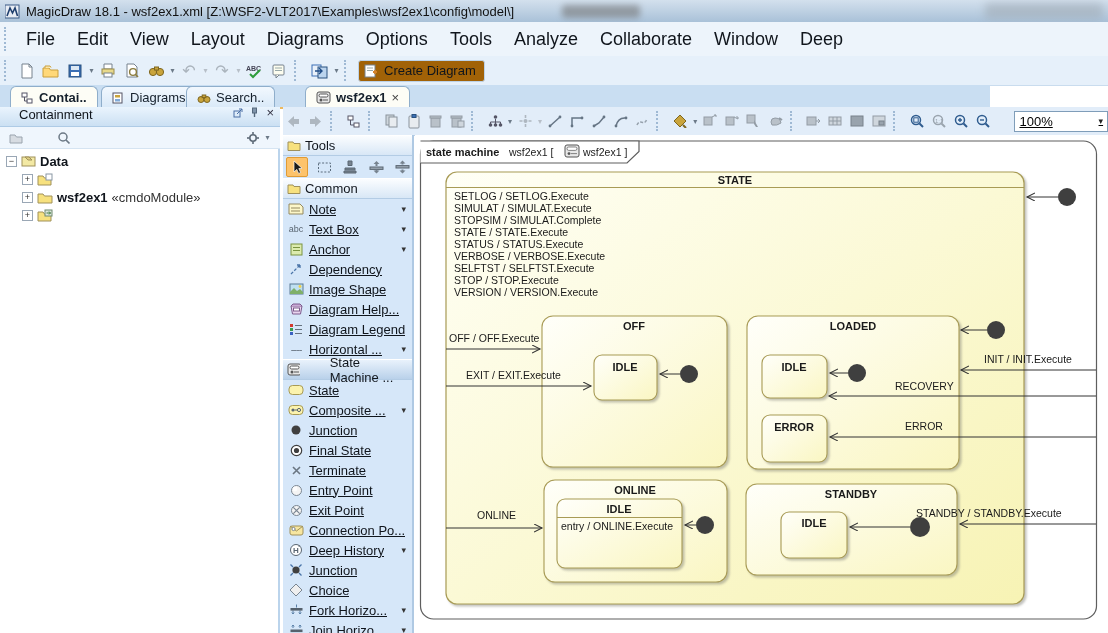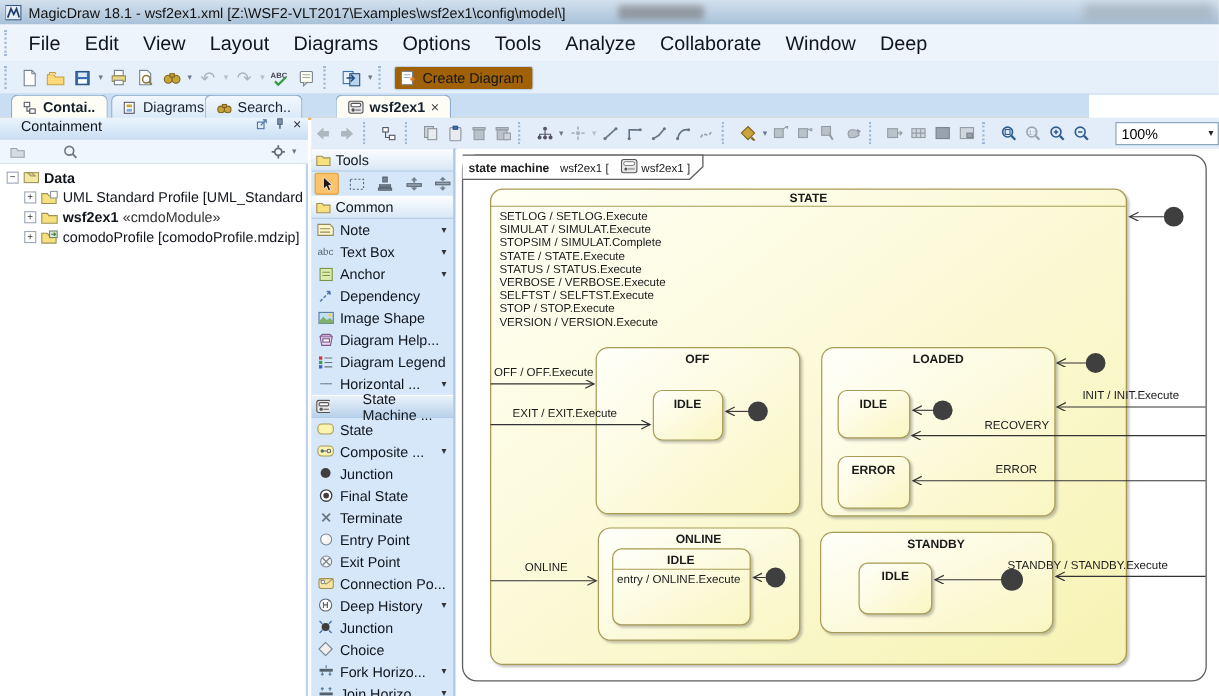--- a/index.html
+++ b/index.html
@@ -49,21 +49,21 @@
   
   #palette{left:0px;top:135px;width:131px;height:498px;background:#D6E7F9;
     border-right:2px solid #AFC9E3;box-sizing:border-box;left:283px;overflow:hidden;}
   .phead{height:19px;display:flex;align-items:center;gap:4px;padding-left:4px;
     background:linear-gradient(#FBFDFF,#D8E7F6);border-top:1px solid #fff;
     border-bottom:1px solid #B3CCE5;font-size:13px;color:#10151c;}
   .phead.sel{background:linear-gradient(#E9F2FC,#B9D1EA);gap:30px;}
   .prow{height:20px;display:flex;align-items:center;gap:5px;padding-left:5px;
     font-size:13px;color:#10151c;white-space:nowrap;}
   .picon{width:16px;height:16px;flex:0 0 auto;display:flex;align-items:center;justify-content:center;}
-  .plabel{overflow:hidden;text-overflow:ellipsis;}
+  .plabel{overflow:hidden;text-overflow:ellipsis;text-decoration:underline;}
   .pdrop{margin-left:auto;padding-right:6px;font-size:9px;color:#333;}
   #toolsrow{height:22px;display:flex;align-items:center;gap:6px;padding-left:3px;}
   .toolbox{width:20px;height:18px;display:flex;align-items:center;justify-content:center;border-radius:2px;}
   .toolbox.sel{background:#FDC36B;border:1px solid #E09B35;}
   
   #dtoolbar{left:283px;top:107px;width:825px;height:28px;background:#E2EDF9;
     border-bottom:1px solid #BDD2E7;display:flex;align-items:center;}
   #zoomcombo{display:flex;align-items:center;justify-content:space-between;
     width:92px;height:19px;background:#fff;border:1px solid #7F9DB9;
     font-size:13px;padding:0 4px;color:#000;}
@@ -276,42 +276,40 @@
     <span style="font-weight:bold;">Data</span>
   </div>
   <div class="trow" style="padding-left:22px;">
     <span class="expander">+</span>
     <span class="ticon">
         <svg width="16" height="13">
           <path d="M1 3h5l1.5 2H14v7H1z" fill="#F7E17E" stroke="#A0915A"></path>
           <rect x="9" y="1" width="6" height="6" fill="#fff" stroke="#8A97A4"></rect>
         </svg>
       </span>
-    <span>UML Standard Profile [UML_Standard</span>
   </div>
   <div class="trow" style="padding-left:22px;">
     <span class="expander">+</span>
     <span class="ticon">
         <svg width="16" height="13">
           <path d="M1 3h5l1.5 2H15v7H1z" fill="#F7E17E" stroke="#A0915A"></path>
         </svg>
       </span>
     <span style="font-weight:bold;">wsf2ex1</span>
     <span class="stereo">«cmdoModule»</span>
   </div>
   <div class="trow" style="padding-left:22px;">
     <span class="expander">+</span>
     <span class="ticon">
         <svg width="16" height="13">
           <path d="M1 3h5l1.5 2H14v7H1z" fill="#F7E17E" stroke="#A0915A"></path>
           <rect x="8" y="1" width="7" height="6" fill="#DDE6DD" stroke="#6E8A6E"></rect>
           <path d="M9.5 4 h4 m-1.5 -1.5 l1.5 1.5 l-1.5 1.5" stroke="#3D7A3D" fill="none"></path>
         </svg>
       </span>
-    <span>comodoProfile [comodoProfile.mdzip]</span>
   </div>
 </div>
 
 <div id="dtoolbar" class="abs">
   <span class="tbtn">
       <svg width="15" height="13">
         <path d="M8 1 L2 6.5 L8 12 V9 H13 V4 H8 Z" fill="#AEB7C0"></path>
       </svg>
     </span>
   <span class="tbtn">
@@ -482,21 +480,21 @@
         <line x1="10.5" y1="10.5" x2="14" y2="14" stroke="#2F5C8F" stroke-width="2"></line>
       </svg>
     </span>
   <span class="tbtn">
       <svg width="16" height="16">
         <circle cx="7" cy="7" r="4.5" fill="none" stroke="#2F5C8F" stroke-width="1.5"></circle>
         <path d="M5 7 h4" stroke="#2F5C8F" stroke-width="1.4"></path>
         <line x1="10.5" y1="10.5" x2="14" y2="14" stroke="#2F5C8F" stroke-width="2"></line>
       </svg>
     </span>
-  <span id="zoomcombo" style="margin-left:21px;">
+  <span id="zoomcombo" style="margin-left:21px;text-decoration:underline;">
     <span>100%</span>
     <span style="font-size:9px;color:#222;">▾</span>
   </span>
 </div>
 
 <div id="palette" class="abs">
   <div class="phead">
     <svg width="14" height="11">
         <path d="M1 2h5l1 1.5H13v7H1z" fill="#F7E17E" stroke="#A0915A"></path>
       </svg>

